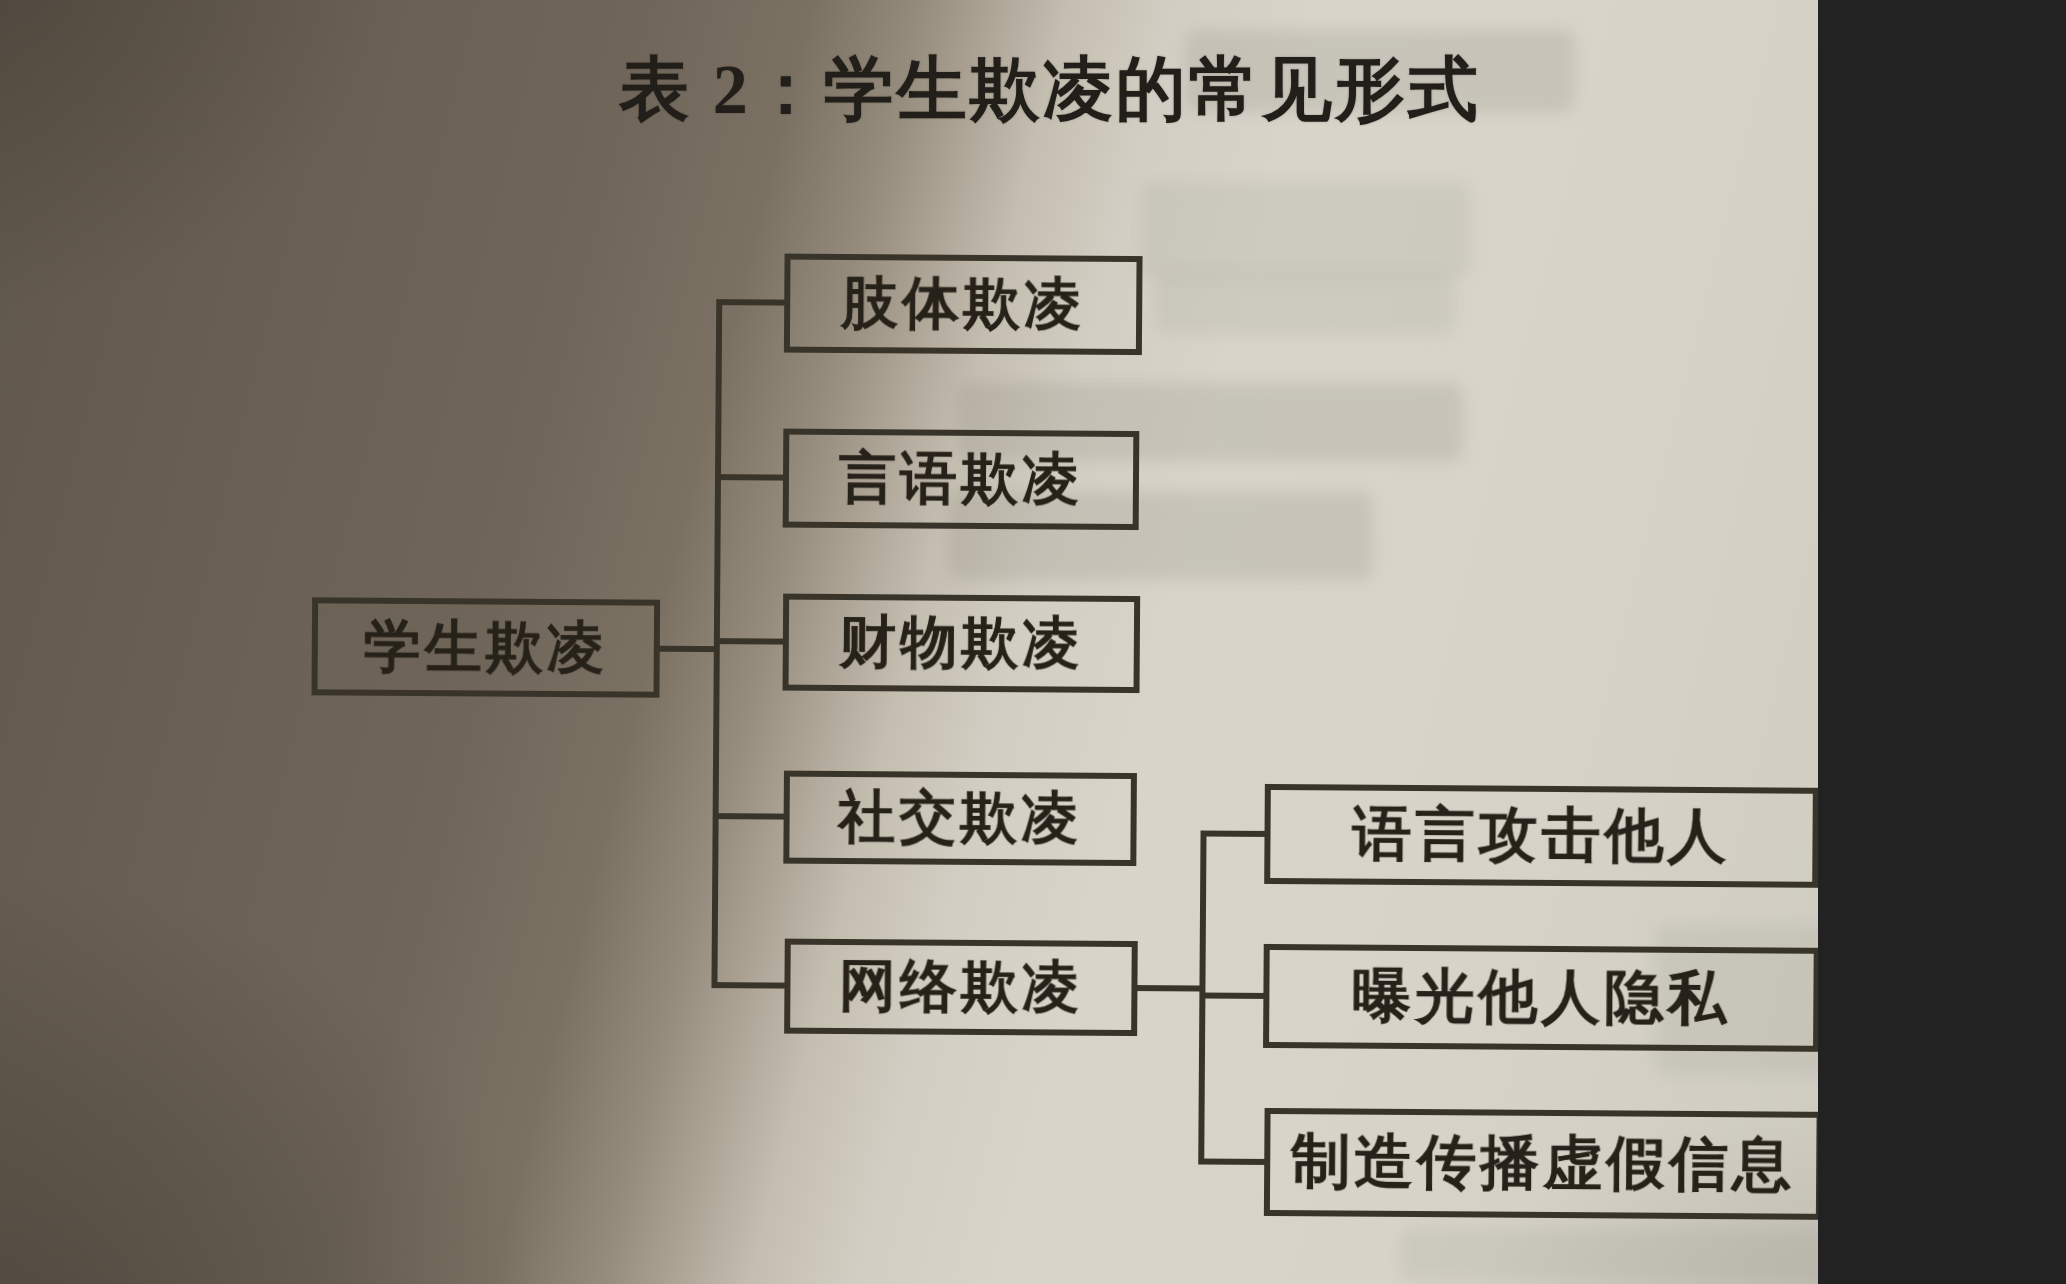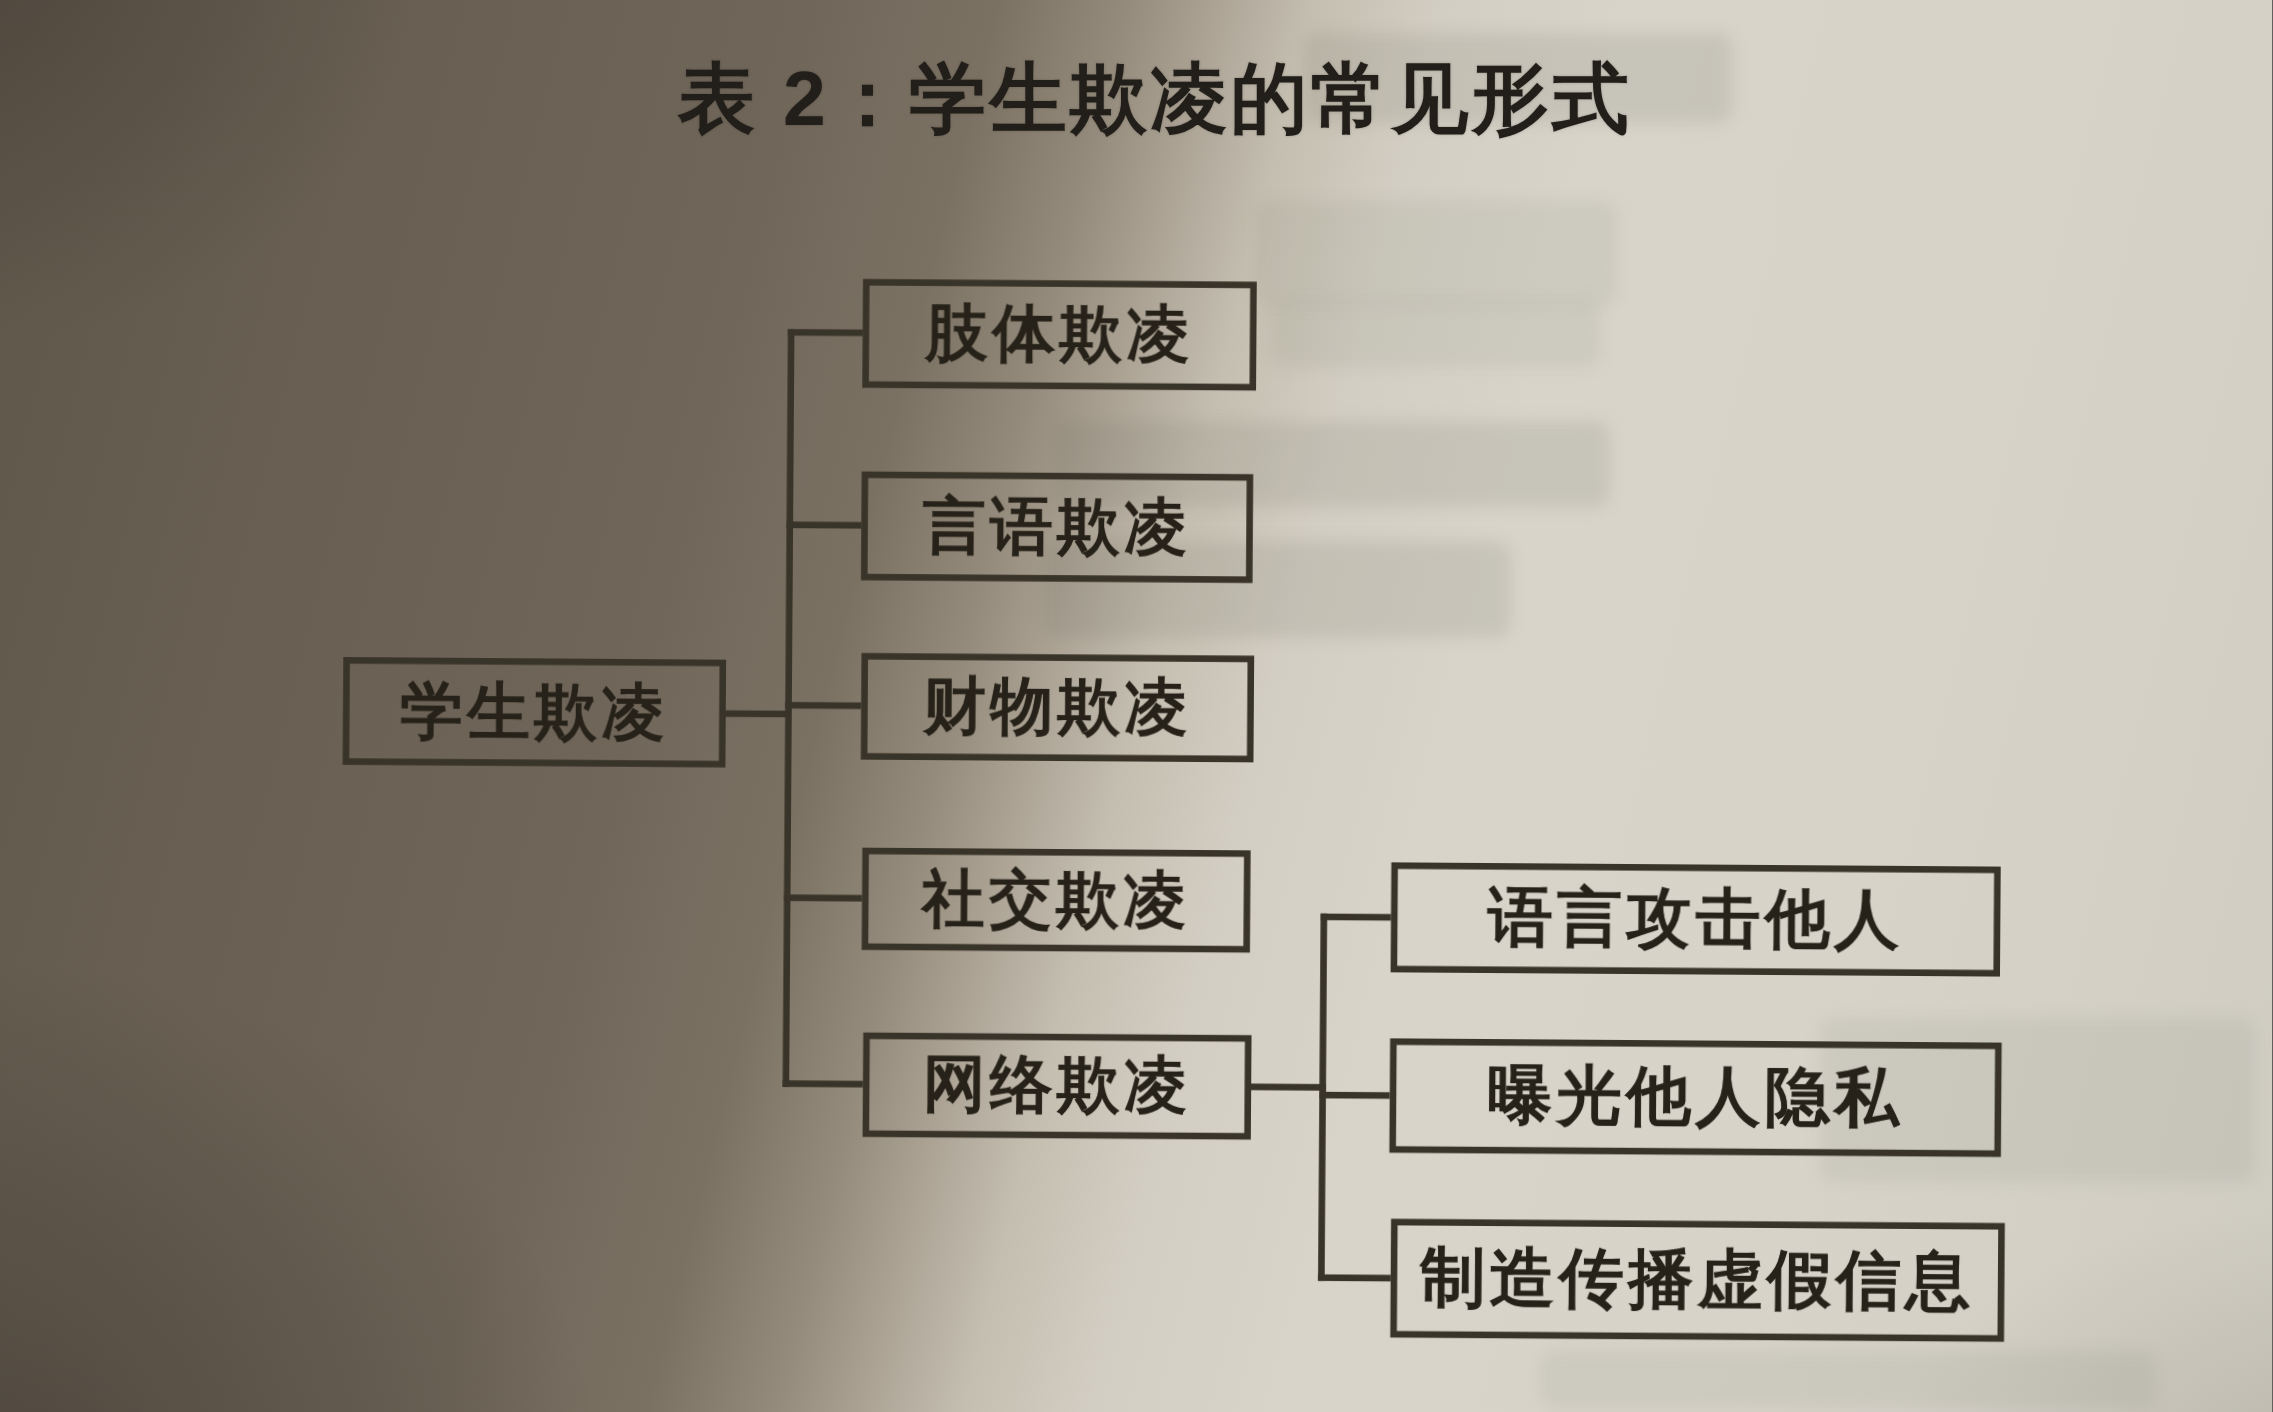--- a/index.html
+++ b/index.html
@@ -1,21 +1,21 @@
 <!DOCTYPE html>
 <html><head>
 <meta charset="utf-8">
 <style>
   html, body { margin: 0; padding: 0; background: #222; }
   .page {
     position: relative;
-    width: 2066px;
+    width: 1818px;
     height: 1284px;
     overflow: hidden;
-    font-family: Liberation Sans, sans-serif;
+    font-family: Liberation Serif, serif;
     background:
       radial-gradient(ellipse 620px 520px at -2% -4%, rgba(52,46,39,0.40), rgba(52,46,39,0) 70%),
       radial-gradient(ellipse 860px 760px at 0% 106%, rgba(50,45,38,0.46), rgba(50,45,38,0) 64%),
       radial-gradient(ellipse 560px 340px at 102% 104%, rgba(118,113,102,0.22), rgba(118,113,102,0) 70%),
       linear-gradient(104deg,
         #60574b 0%,
         #6a6054 18%,
         #6f6559 30%,
         #7b7163 38%,
         #958b7c 43%,

